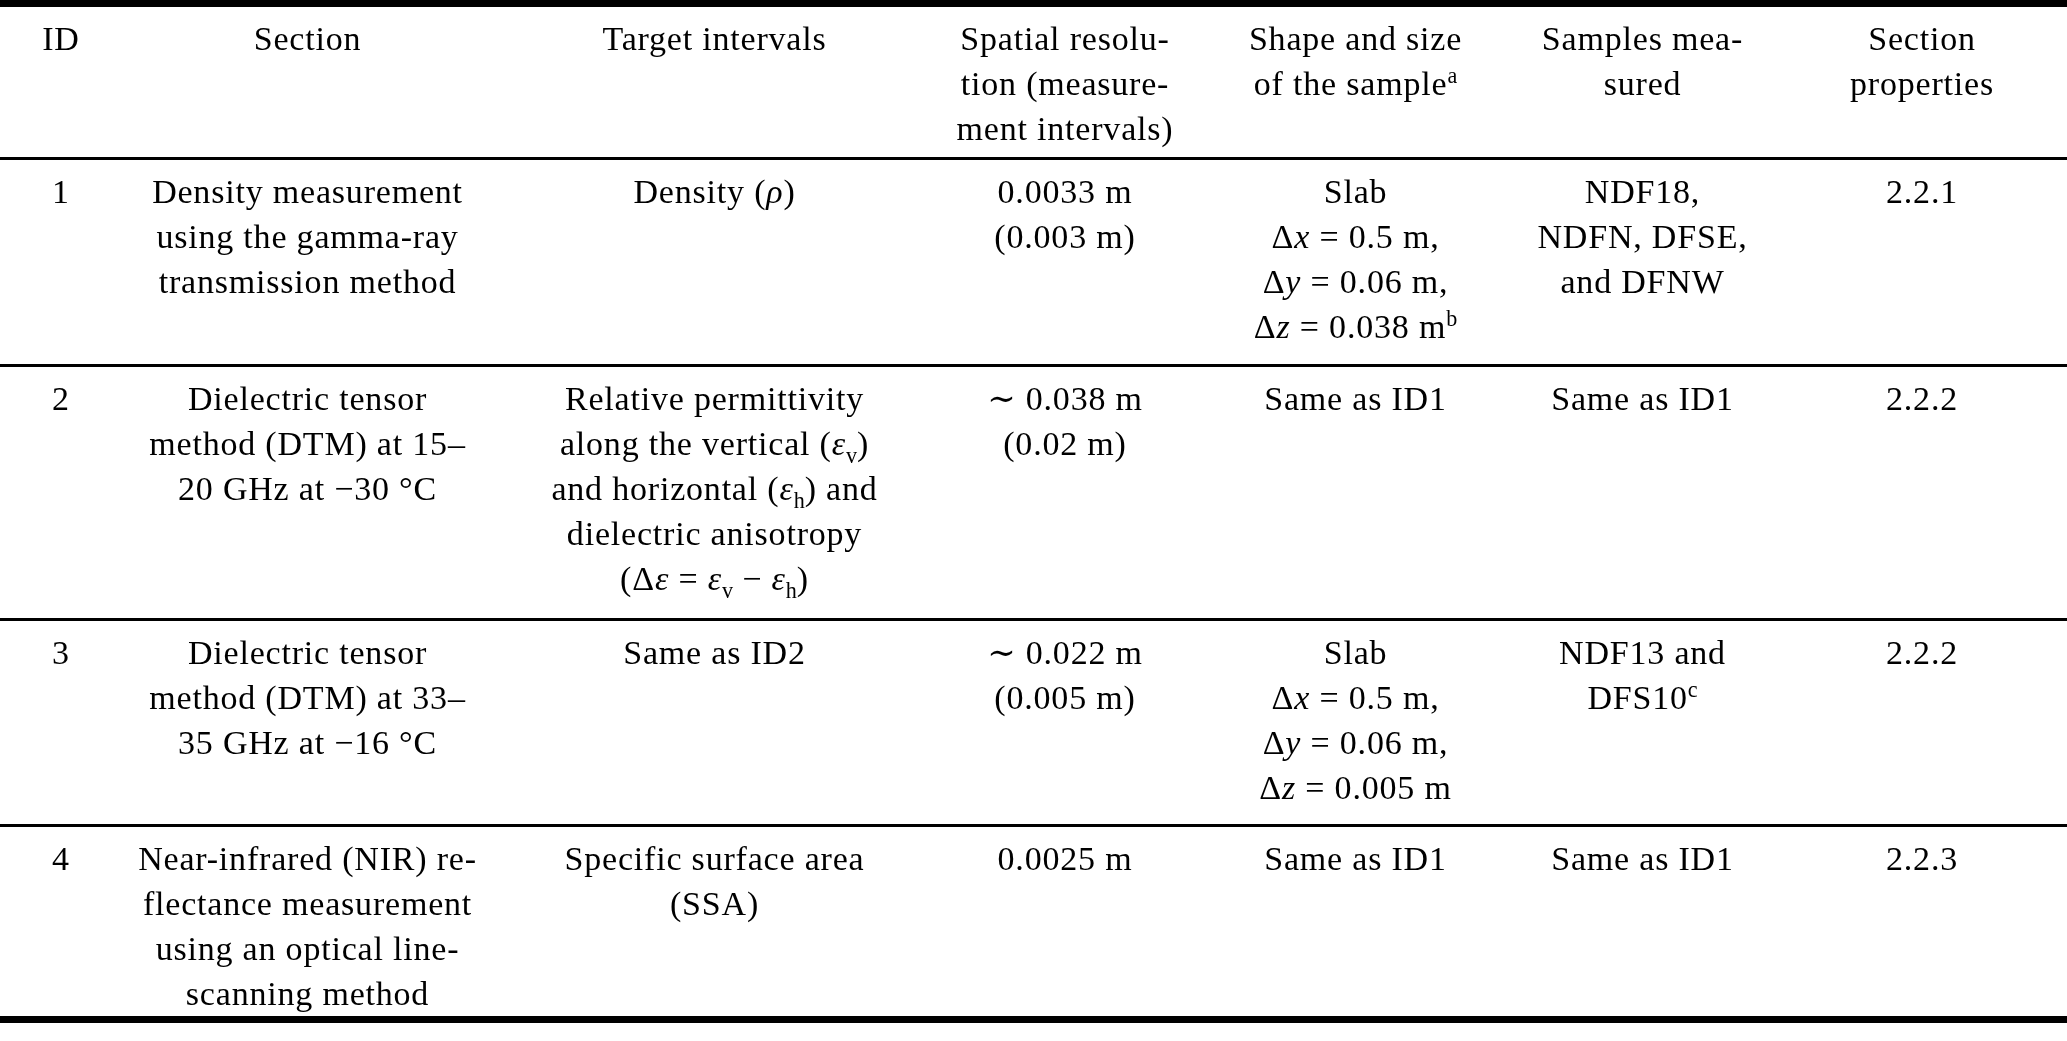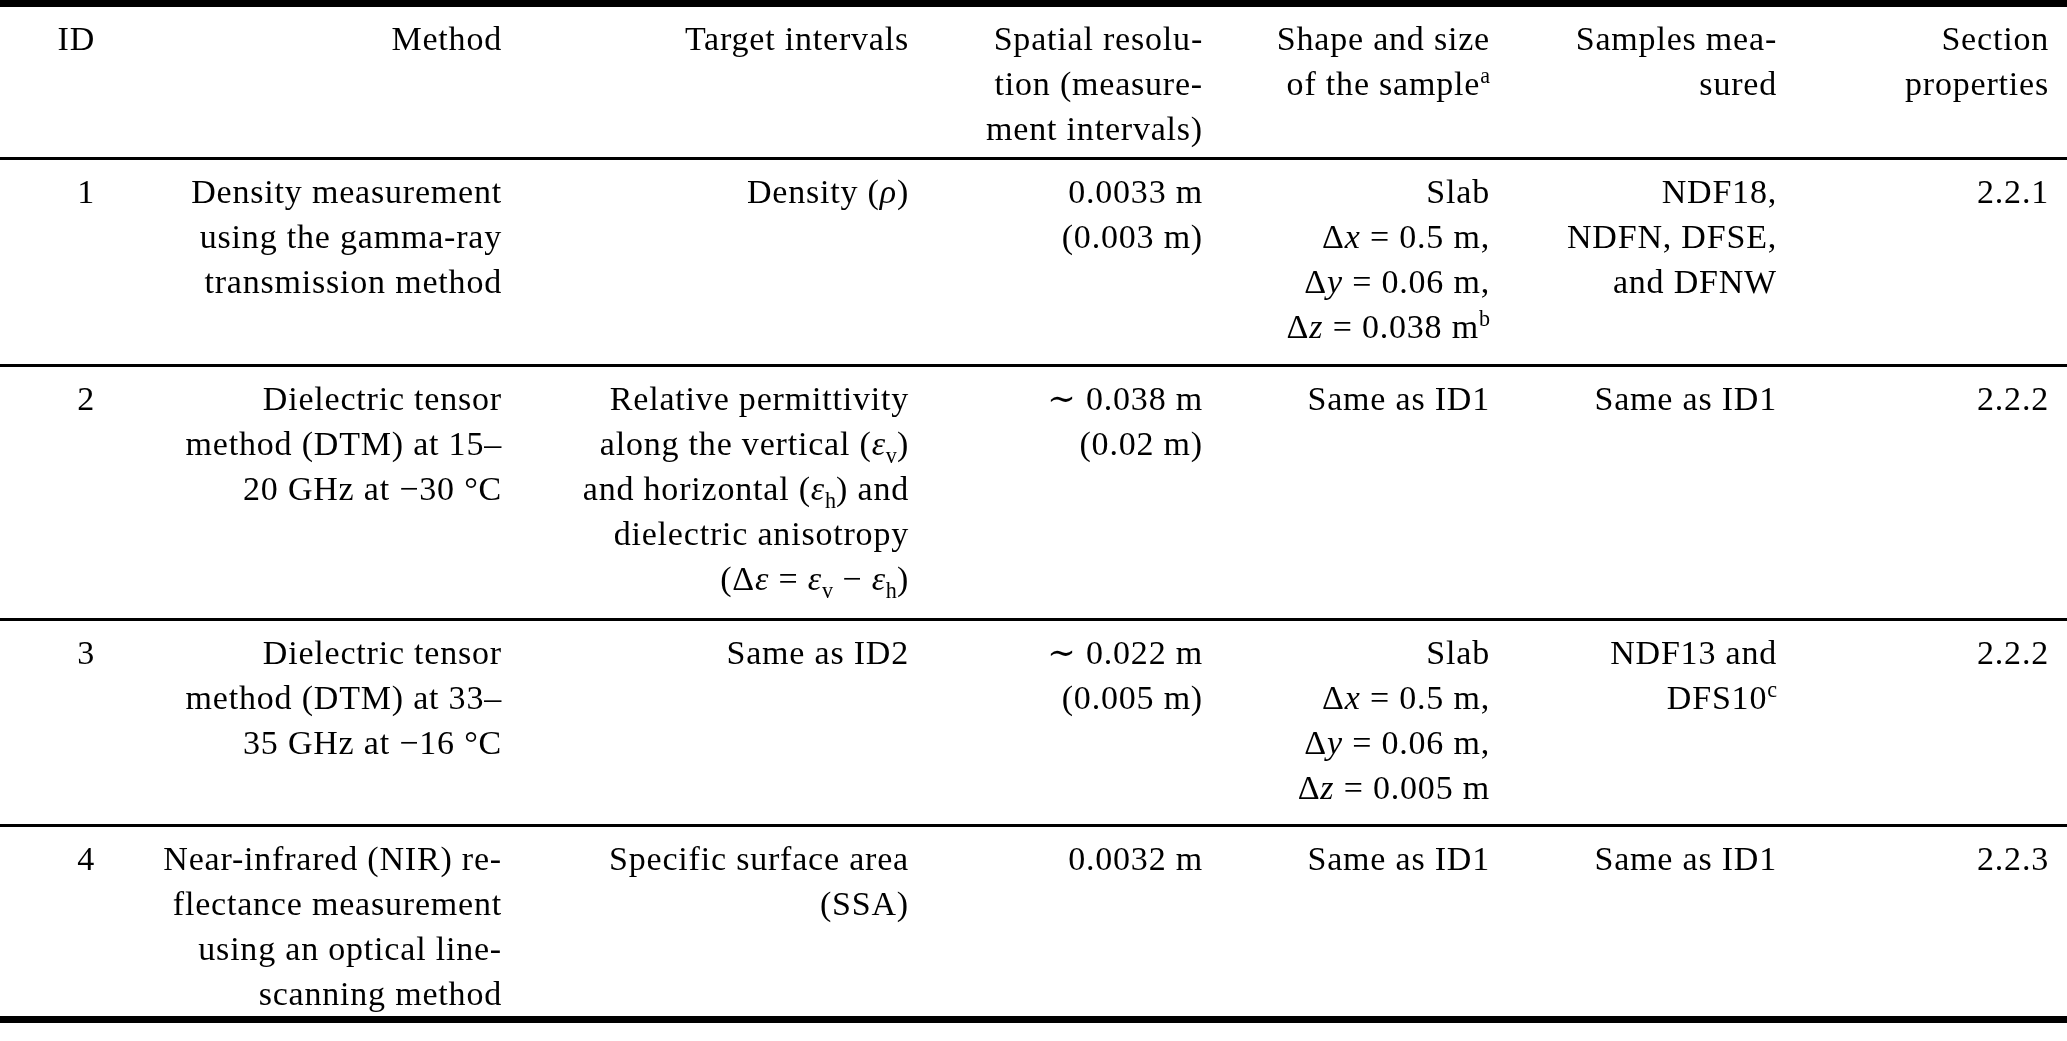--- a/index.html
+++ b/index.html
@@ -19,21 +19,21 @@
     table-layout: fixed;
     width: 2067px;
     border-top: 7px solid #000;
     border-bottom: 7px solid #000;
     font-size: 34px;
     letter-spacing: 0.8px;
   }
   .paper-table th,
   .paper-table td {
     vertical-align: top;
-    text-align: right;
+    text-align: center;
     font-weight: normal;
     padding: 9px 18px 0 0;
     line-height: 45px;
     overflow: hidden;
   }
   .paper-table th:first-child,
   .paper-table td:first-child {
     padding-left: 27px;
   }
   .paper-table thead tr {
@@ -75,21 +75,21 @@
     <col style="width:407px">
     <col style="width:407px">
     <col style="width:294px">
     <col style="width:287px">
     <col style="width:287px">
     <col style="width:272px">
   </colgroup>
   <thead>
     <tr>
       <th>ID</th>
-      <th>Method</th>
+      <th>Section</th>
       <th>Target intervals</th>
       <th>Spatial resolu-<br>tion (measure-<br>ment intervals)</th>
       <th>Shape and size<br>of the sample<sup>a</sup></th>
       <th>Samples mea-<br>sured</th>
       <th>Section properties</th>
     </tr>
   </thead>
   <tbody>
     <tr class="row-1">
       <td>1</td>
@@ -115,19 +115,19 @@
       <td>Same as ID2</td>
       <td>∼ 0.022 m<br>(0.005 m)</td>
       <td>Slab<br>Δ<i>x</i> = 0.5 m,<br>Δ<i>y</i> = 0.06 m,<br>Δ<i>z</i> = 0.005 m</td>
       <td>NDF13 and<br>DFS10<sup>c</sup></td>
       <td>2.2.2</td>
     </tr>
     <tr class="row-4">
       <td>4</td>
       <td>Near-infrared (NIR) re-<br>flectance measurement<br>using an optical line-<br>scanning method</td>
       <td>Specific surface area<br>(SSA)</td>
-      <td>0.0032 m</td>
+      <td>0.0025 m</td>
       <td>Same as ID1</td>
       <td>Same as ID1</td>
       <td>2.2.3</td>
     </tr>
   </tbody>
 </table>
 
 </body></html>

